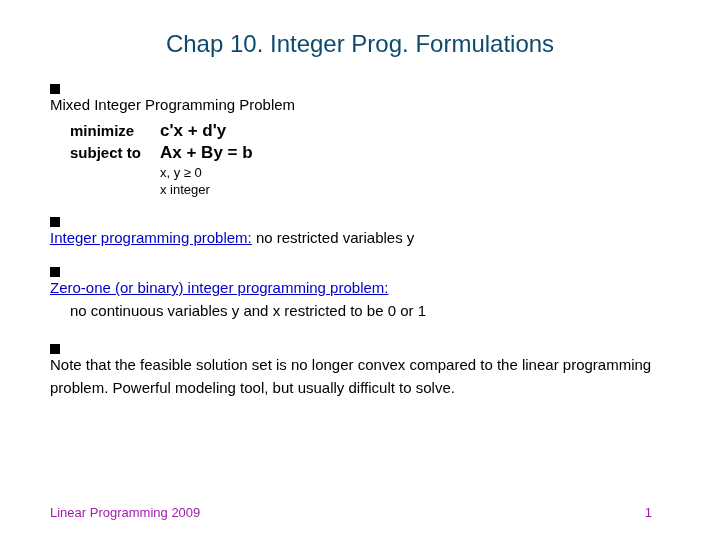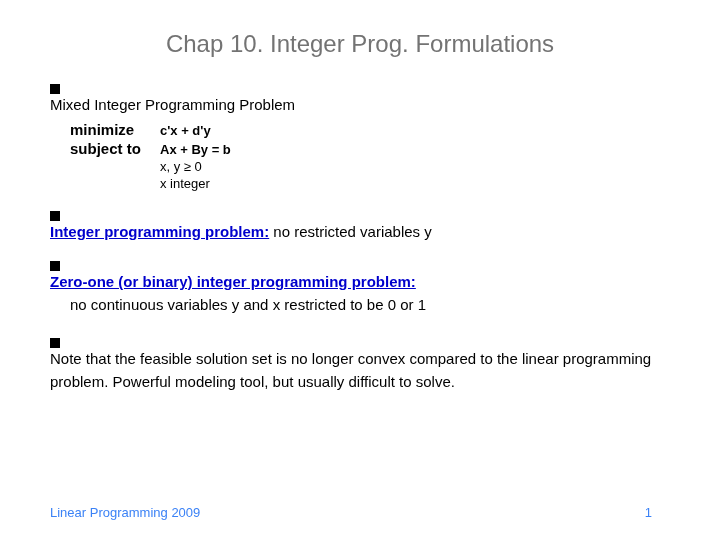--- a/index.html
+++ b/index.html
@@ -23,21 +23,21 @@
       height: 540px;
       padding: 30px 50px 20px 50px;
       position: relative;
     }
 
     .title {
       font-size: 24px;
       font-weight: normal;
       text-align: center;
       margin-bottom: 22px;
-      color: #737373;
+      color: #0c4a6e;
     }
 
     .bullet-section {
       margin-bottom: 18px;
     }
 
     .bullet-row {
       display: flex;
       align-items: flex-start;
       margin-bottom: 6px;
@@ -70,51 +70,51 @@
       font-weight: bold;
     }
 
     .label-col {
       width: 90px;
       text-align: left;
       font-size: 15px;
     }
 
     .expr-col {
-      font-size: 13px;
+      font-size: 17px;
     }
 
     .indent-row {
       display: flex;
       margin-bottom: 2px;
     }
 
     .indent-spacer {
       width: 90px;
     }
 
     .expr-indent {
       font-size: 13px;
     }
 
     .underline-blue {
       color: #0000cc;
-      font-weight: bold;
+      font-weight: normal;
       text-decoration: underline;
     }
 
     .footer {
       position: absolute;
       bottom: 20px;
       left: 50px;
       right: 68px;
       display: flex;
       justify-content: space-between;
       font-size: 13px;
-      color: #3b82f6;
+      color: #a21caf;
     }
 
     .section-gap {
       margin-bottom: 14px;
     }
 
     .indented-text {
       margin-left: 20px;
       font-size: 15px;
       line-height: 1.5;

